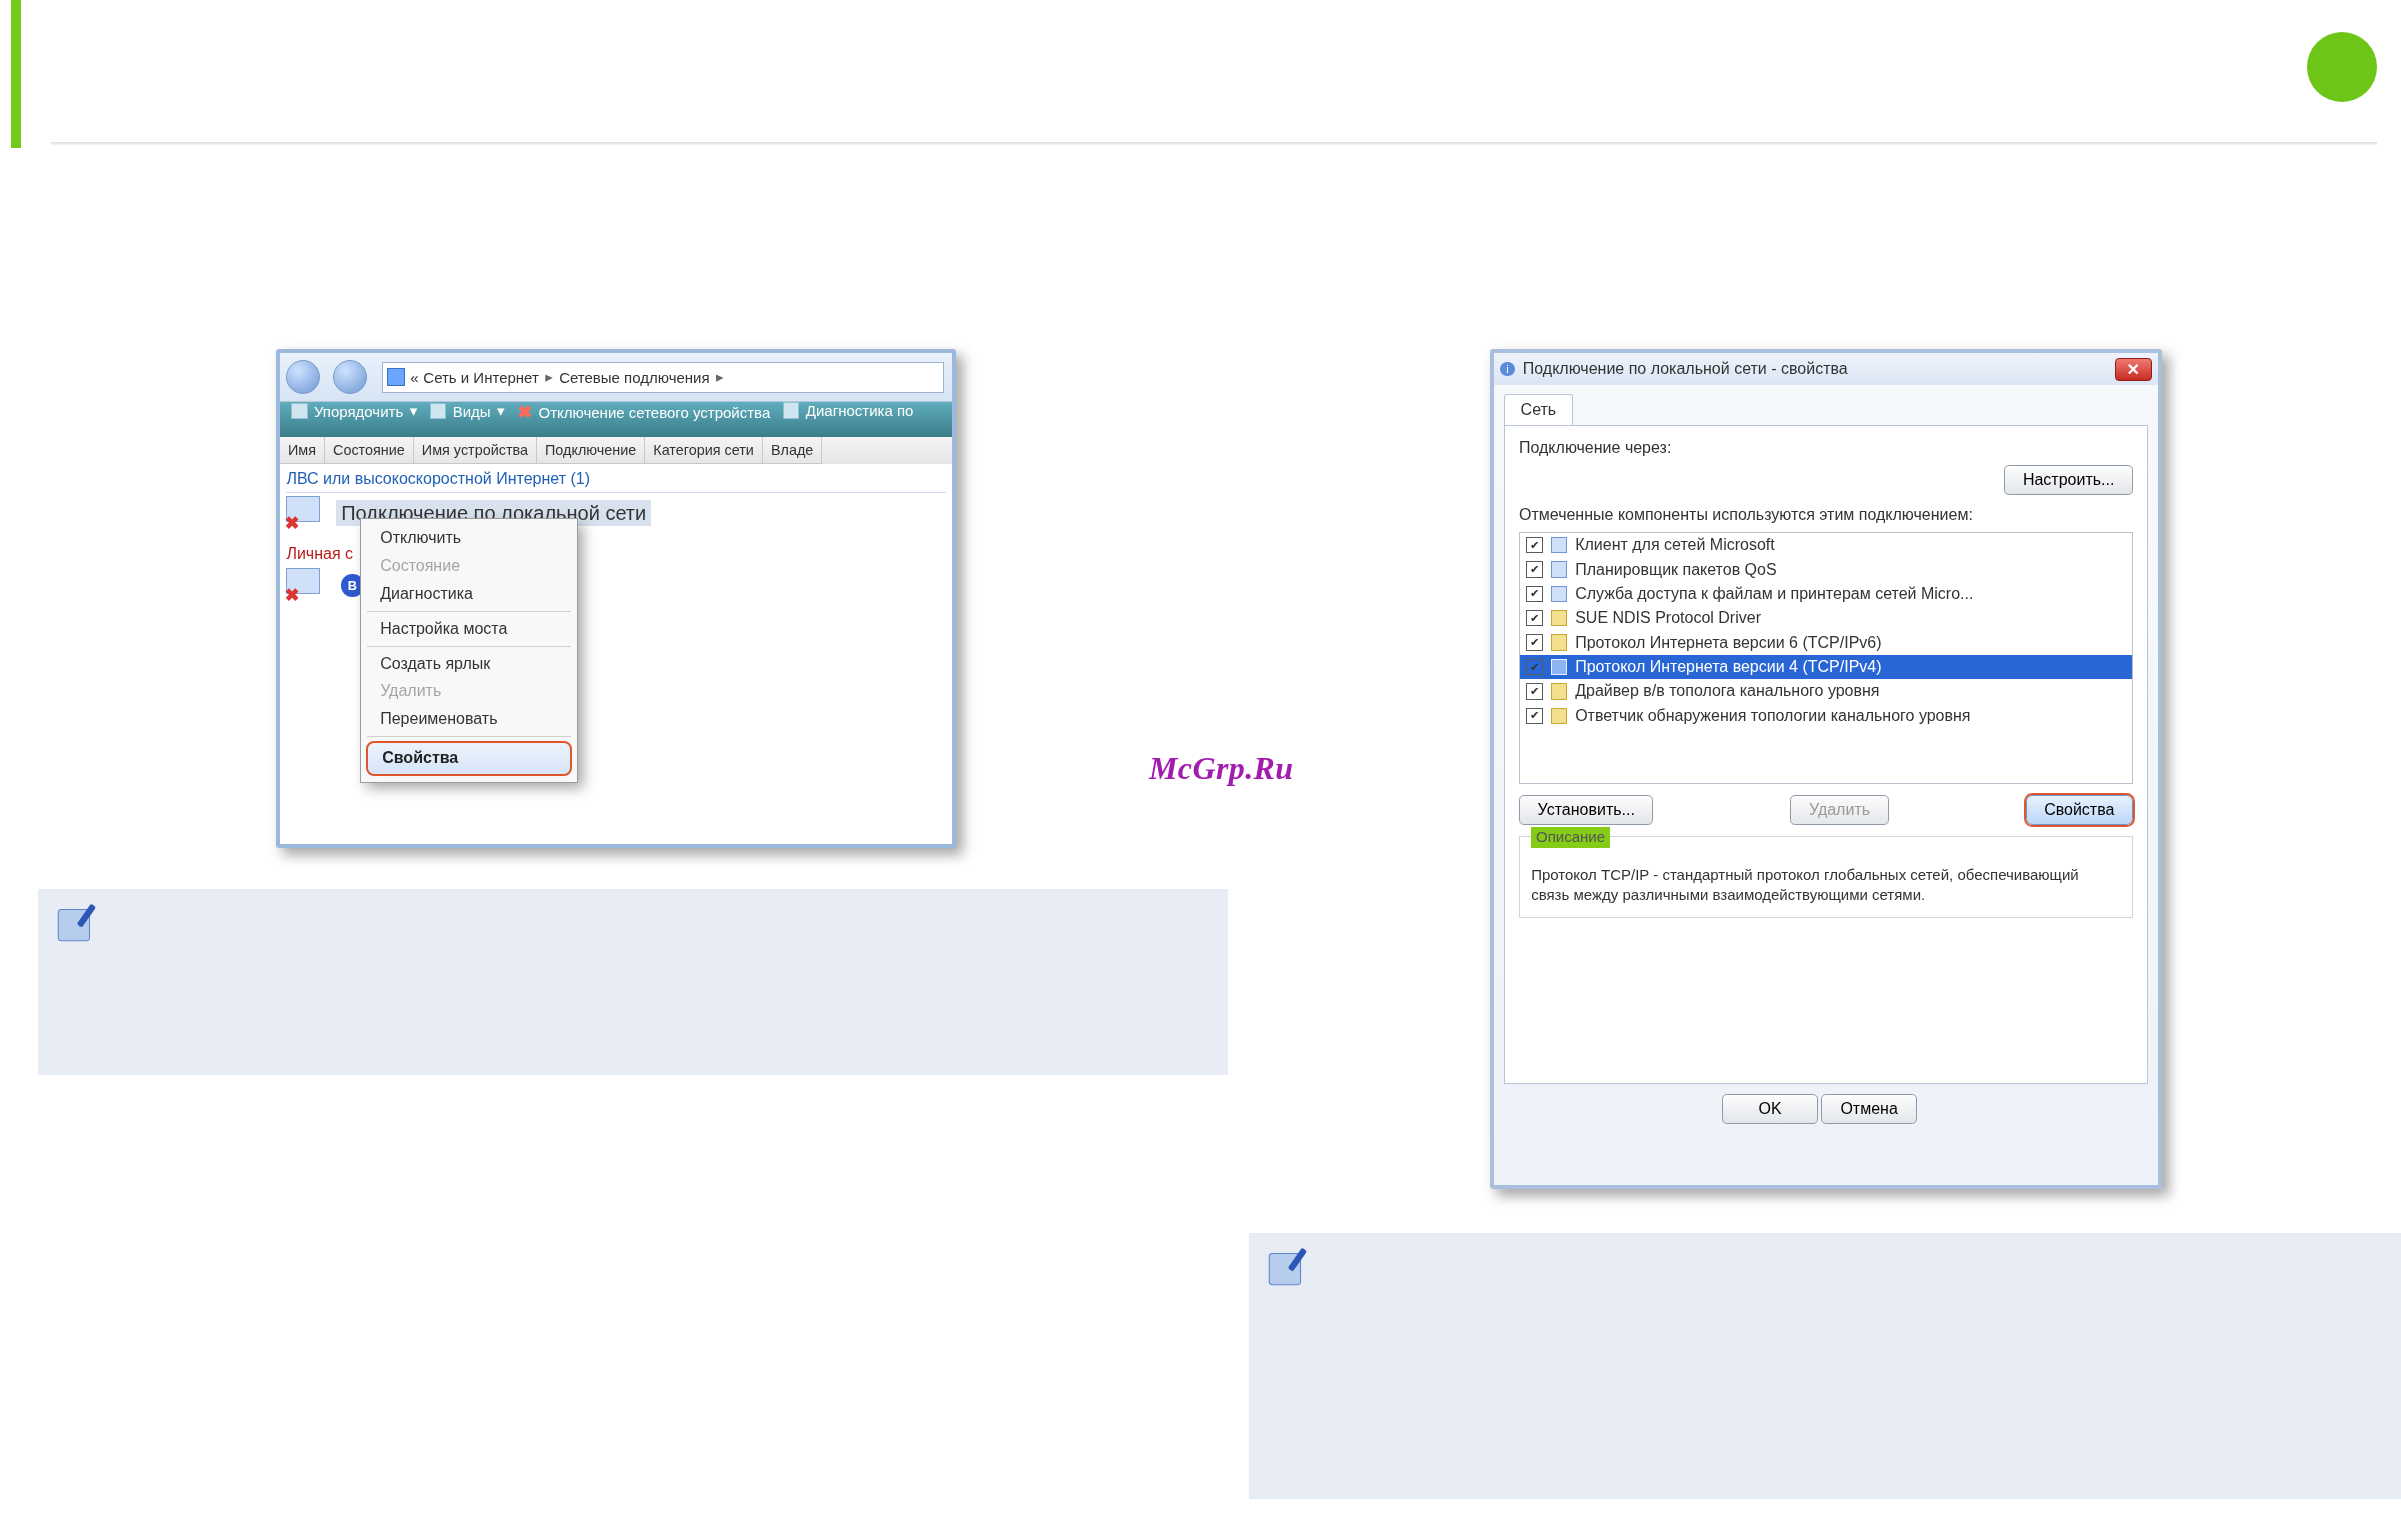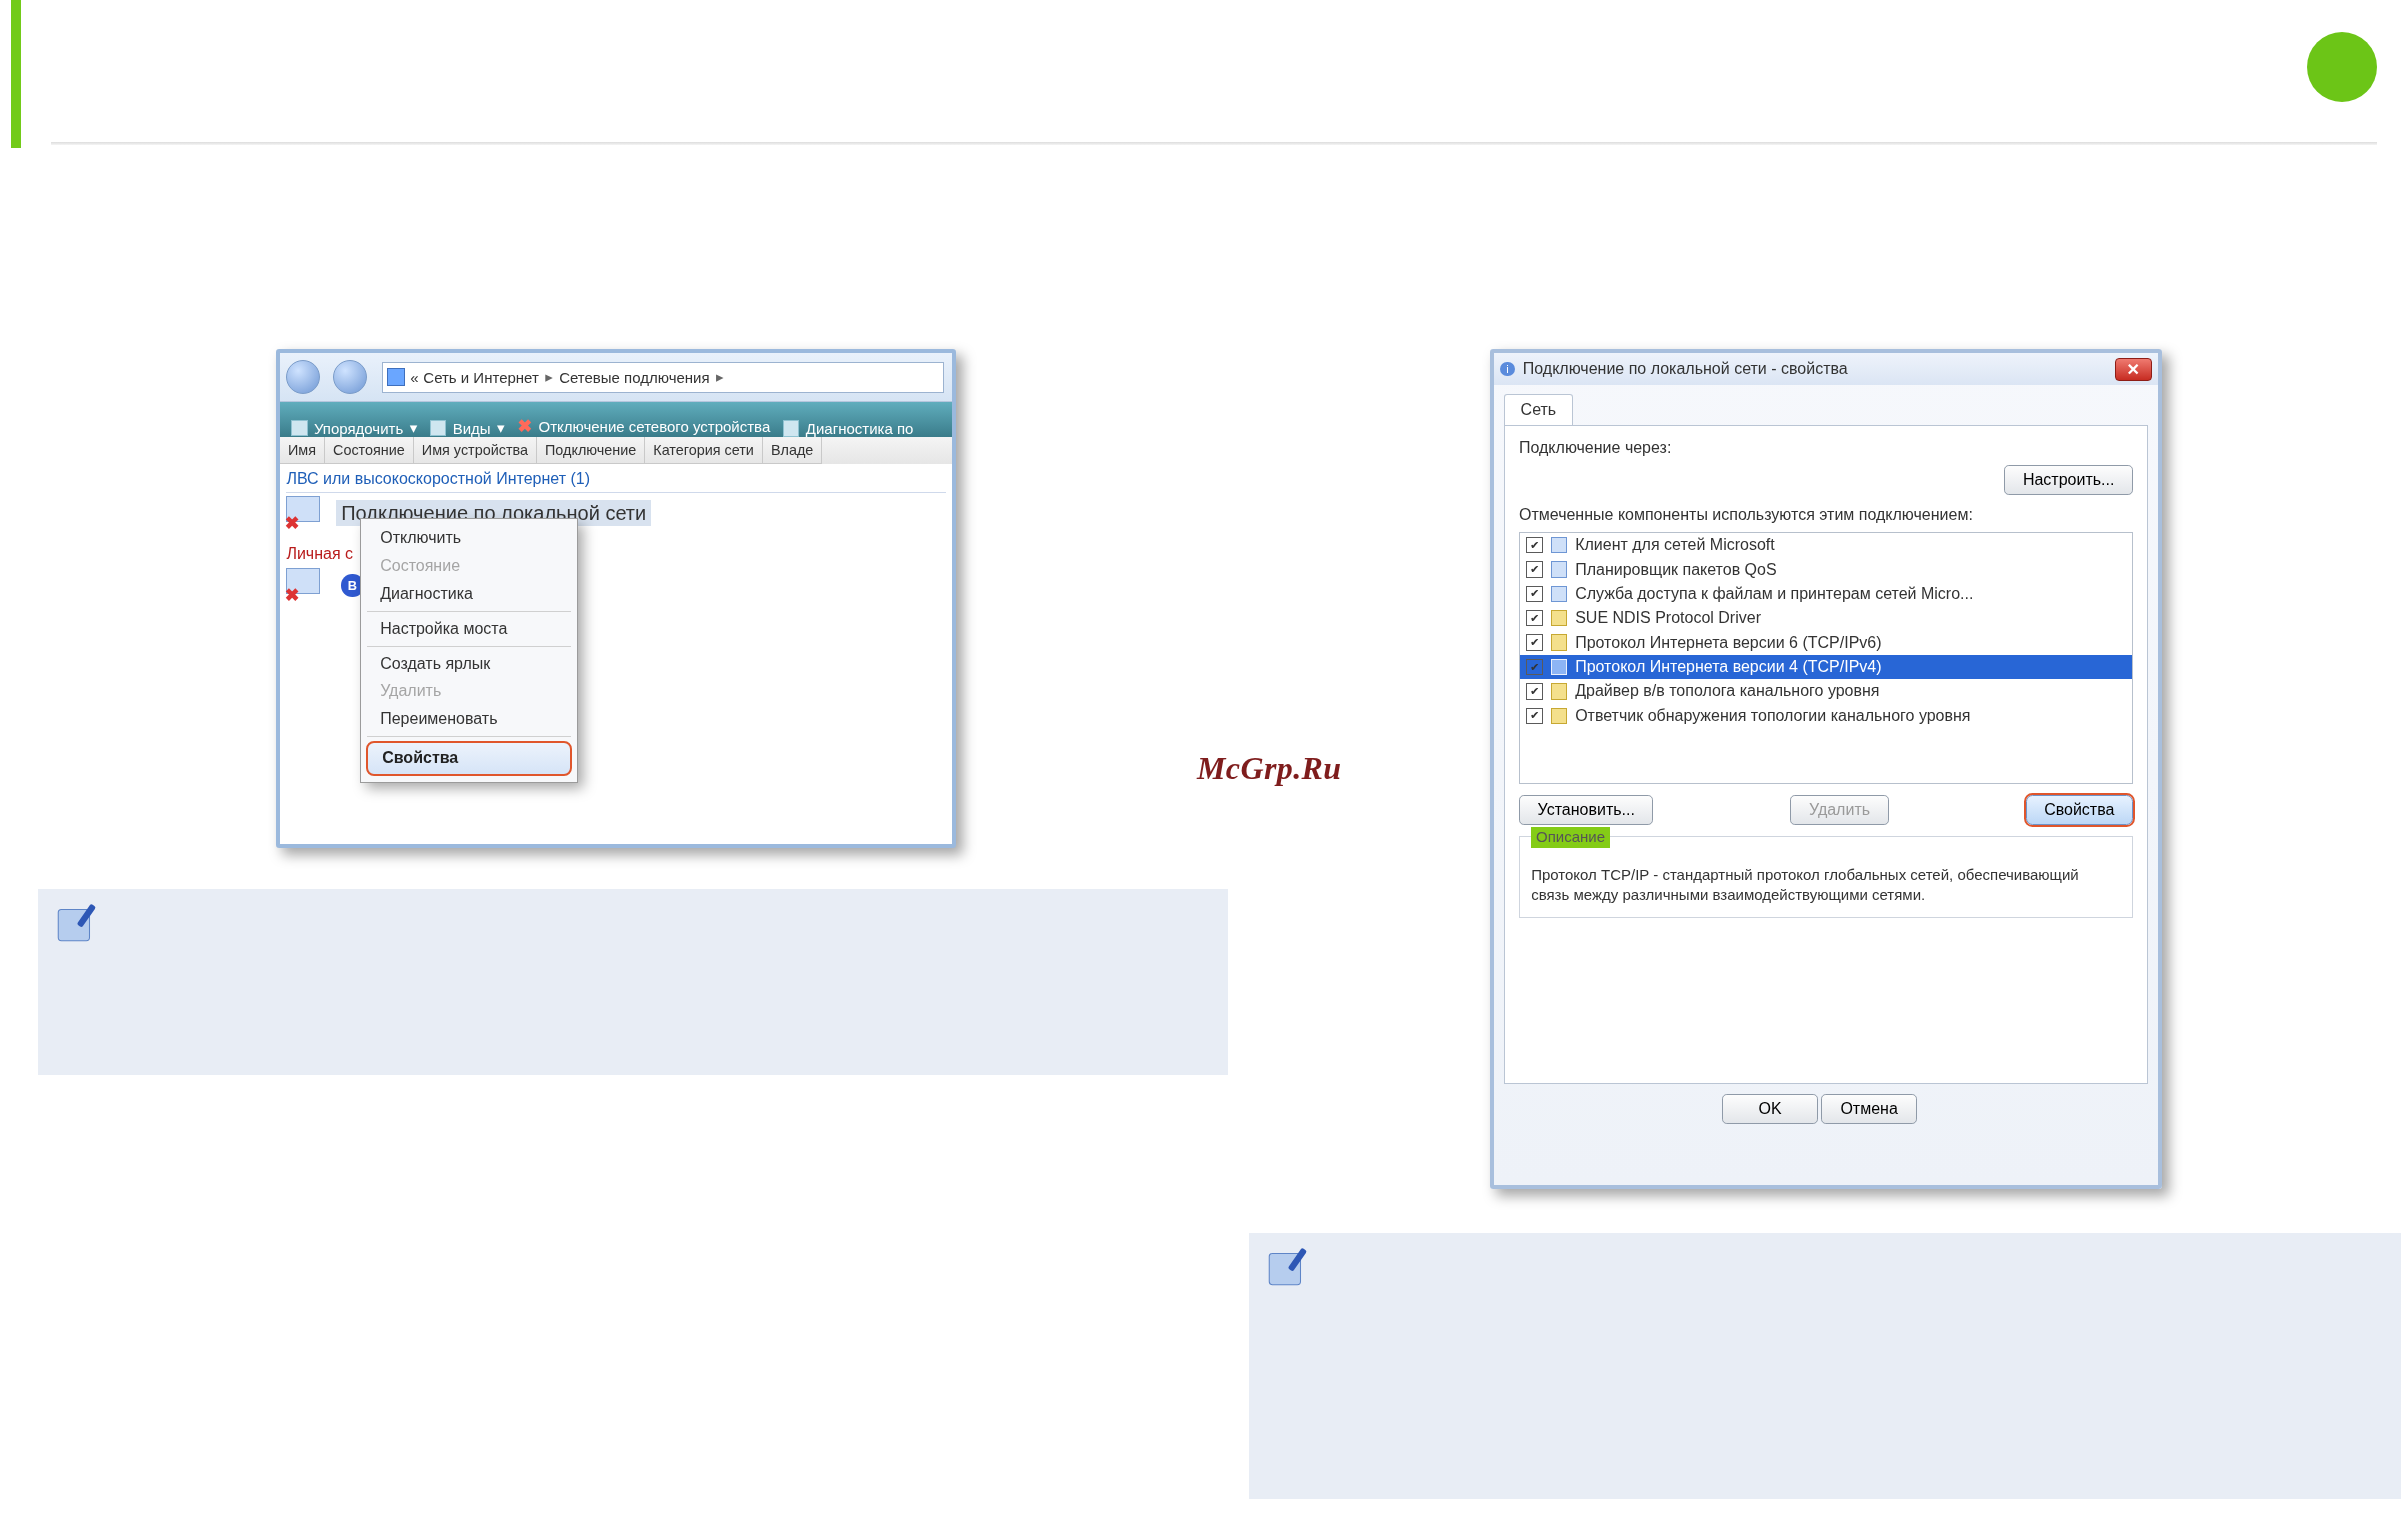--- a/index.html
+++ b/index.html
@@ -11,23 +11,23 @@
 
   
   .green-rail{position:absolute;left:11.2px;top:0;width:9.6px;height:148px;background:#72cb19}
   .green-dot{position:absolute;right:24px;top:32px;width:70px;height:70px;border-radius:50%;background:#6cc517}
   .rule{
     position:absolute;left:51px;right:24px;top:142px;height:3.2px;
     background:linear-gradient(to bottom,#dcdcdc,#f5f5f5);
   }
 
   .watermark{
-    position:absolute;left:1197px;top:752px;
+    position:absolute;left:1149px;top:752px;
     font:italic 700 32px/1 Georgia,"Times New Roman",serif;
-    color:#7f1d1d;letter-spacing:0.4px
+    color:#a21caf;letter-spacing:0.4px
   }
 
   
   .note{
     position:absolute;background:#e8edf5;padding:16px 22.4px 22.4px 22.4px
   }
   .note-left{left:38px;top:889px;width:1145px;height:148px}
   .note-right{left:1249px;top:1233px;width:1121px;height:228px}
   .note svg{position:absolute;left:14.4px;top:9.6px}
 
@@ -52,21 +52,21 @@
   }
   .crumb{
     flex:1;height:29px;margin:0 8px;background:#fff;border:0.8px solid #9cb3d0;
     display:flex;align-items:center;gap:4.8px;padding:0 4.8px;font-size:15px;color:#333
   }
   .crumb .ico{width:16px;height:16px;background:#6aa6ff;border:0.8px solid #3e6fbd}
   .crumb .sep{color:#666;margin:0 1.6px}
 
   .w1-toolbar{
     height:35px;background:linear-gradient(#60adbd,#3a7c8a);
-    display:flex;align-items:flex-end;color:#fff;font-size:15px;gap:12.8px;padding:0 11.2px
+    display:flex;align-items:flex-start;color:#fff;font-size:15px;gap:12.8px;padding:0 11.2px
   }
   .w1-toolbar .tool{display:flex;align-items:center;gap:6.4px}
   .w1-toolbar .red-x{color:#ff6a5a;font-weight:bold;font-size:17.6px}
   .w1-toolbar .glyph{width:14.4px;height:14.4px;background:#cfe6f0;border:0.8px solid #8fc2d1}
 
   .w1-cols{
     height:27px;background:linear-gradient(#f4f4f4,#e6e6e6);
     display:flex;align-items:stretch;font-size:14.4px
   }
   .w1-cols span{

